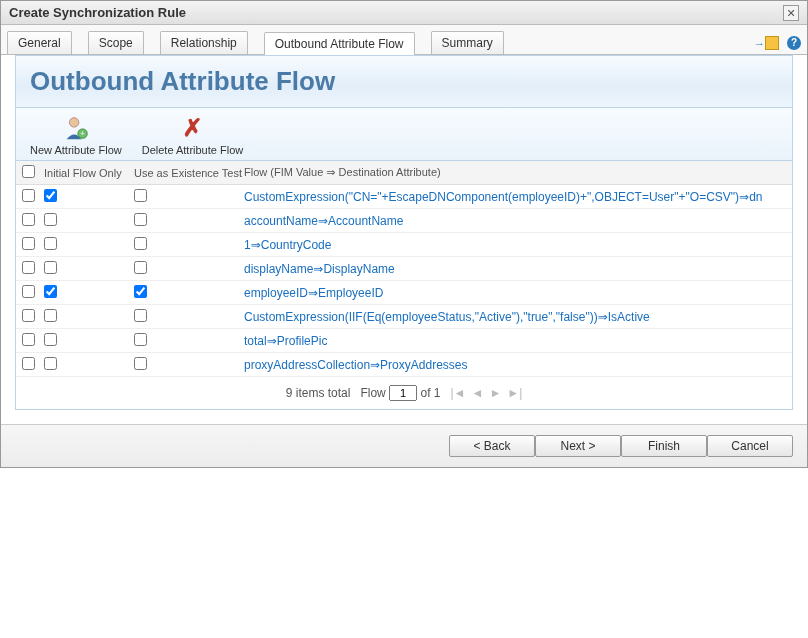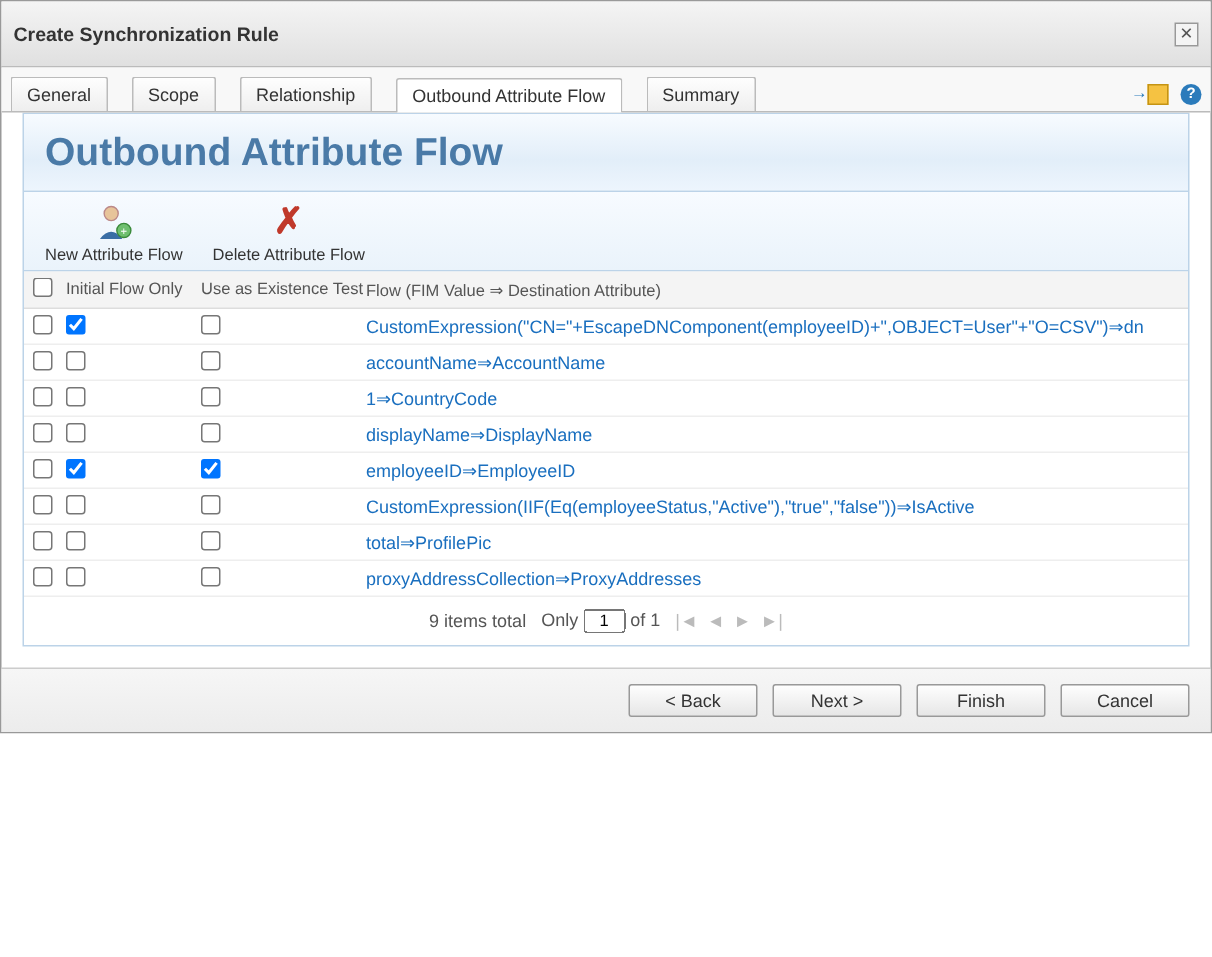--- a/index.html
+++ b/index.html
@@ -14,21 +14,21 @@
     width: 808px;
     border: 1px solid #999;
   }
   .titlebar {
     display: flex;
     align-items: center;
     justify-content: space-between;
     background: linear-gradient(#f4f4f4, #e0e0e0);
     border-bottom: 1px solid #bbb;
     padding: 4px 8px;
-    height: 44px;
+    height: 24px;
   }
   .titlebar .title {
     font-weight: bold;
     font-size: 13px;
     color: #333;
   }
   .titlebar .close {
     width: 16px; height: 16px;
     border: 1px solid #999;
     background: #f4f4f4;
@@ -201,21 +201,20 @@
   }
   .pager .nav {
     color: #bbb;
     display: flex;
     gap: 6px;
   }
   .pager .nav span { cursor: pointer; }
   .footer {
     display: flex;
     justify-content: flex-end;
-    gap: 10px;
     padding: 10px 14px;
     background: linear-gradient(#f6f6f6, #ececec);
     border-top: 1px solid #ccc;
   }
   .footer button {
     min-width: 86px;
     height: 22px;
     background: linear-gradient(#fefefe, #e6e6e6);
     border: 1px solid #999;
     border-radius: 2px;
@@ -336,21 +335,21 @@
               <td><input type="checkbox" style=""></td>
               <td><input type="checkbox" style=""></td>
               <td class="link">proxyAddressCollection⇒ProxyAddresses</td>
             </tr>
           </tbody>
       </table>
 
       <div class="pager">
         <span>9 items total</span>
         <span>
-          <span>Only</span>
+          <span>Flow</span>
           <input value="1" style="">
           <span>of 1</span>
         </span>
         <span class="nav">
           <span>|◄</span>
           <span>◄</span>
           <span>►</span>
           <span>►|</span>
         </span>
       </div>

